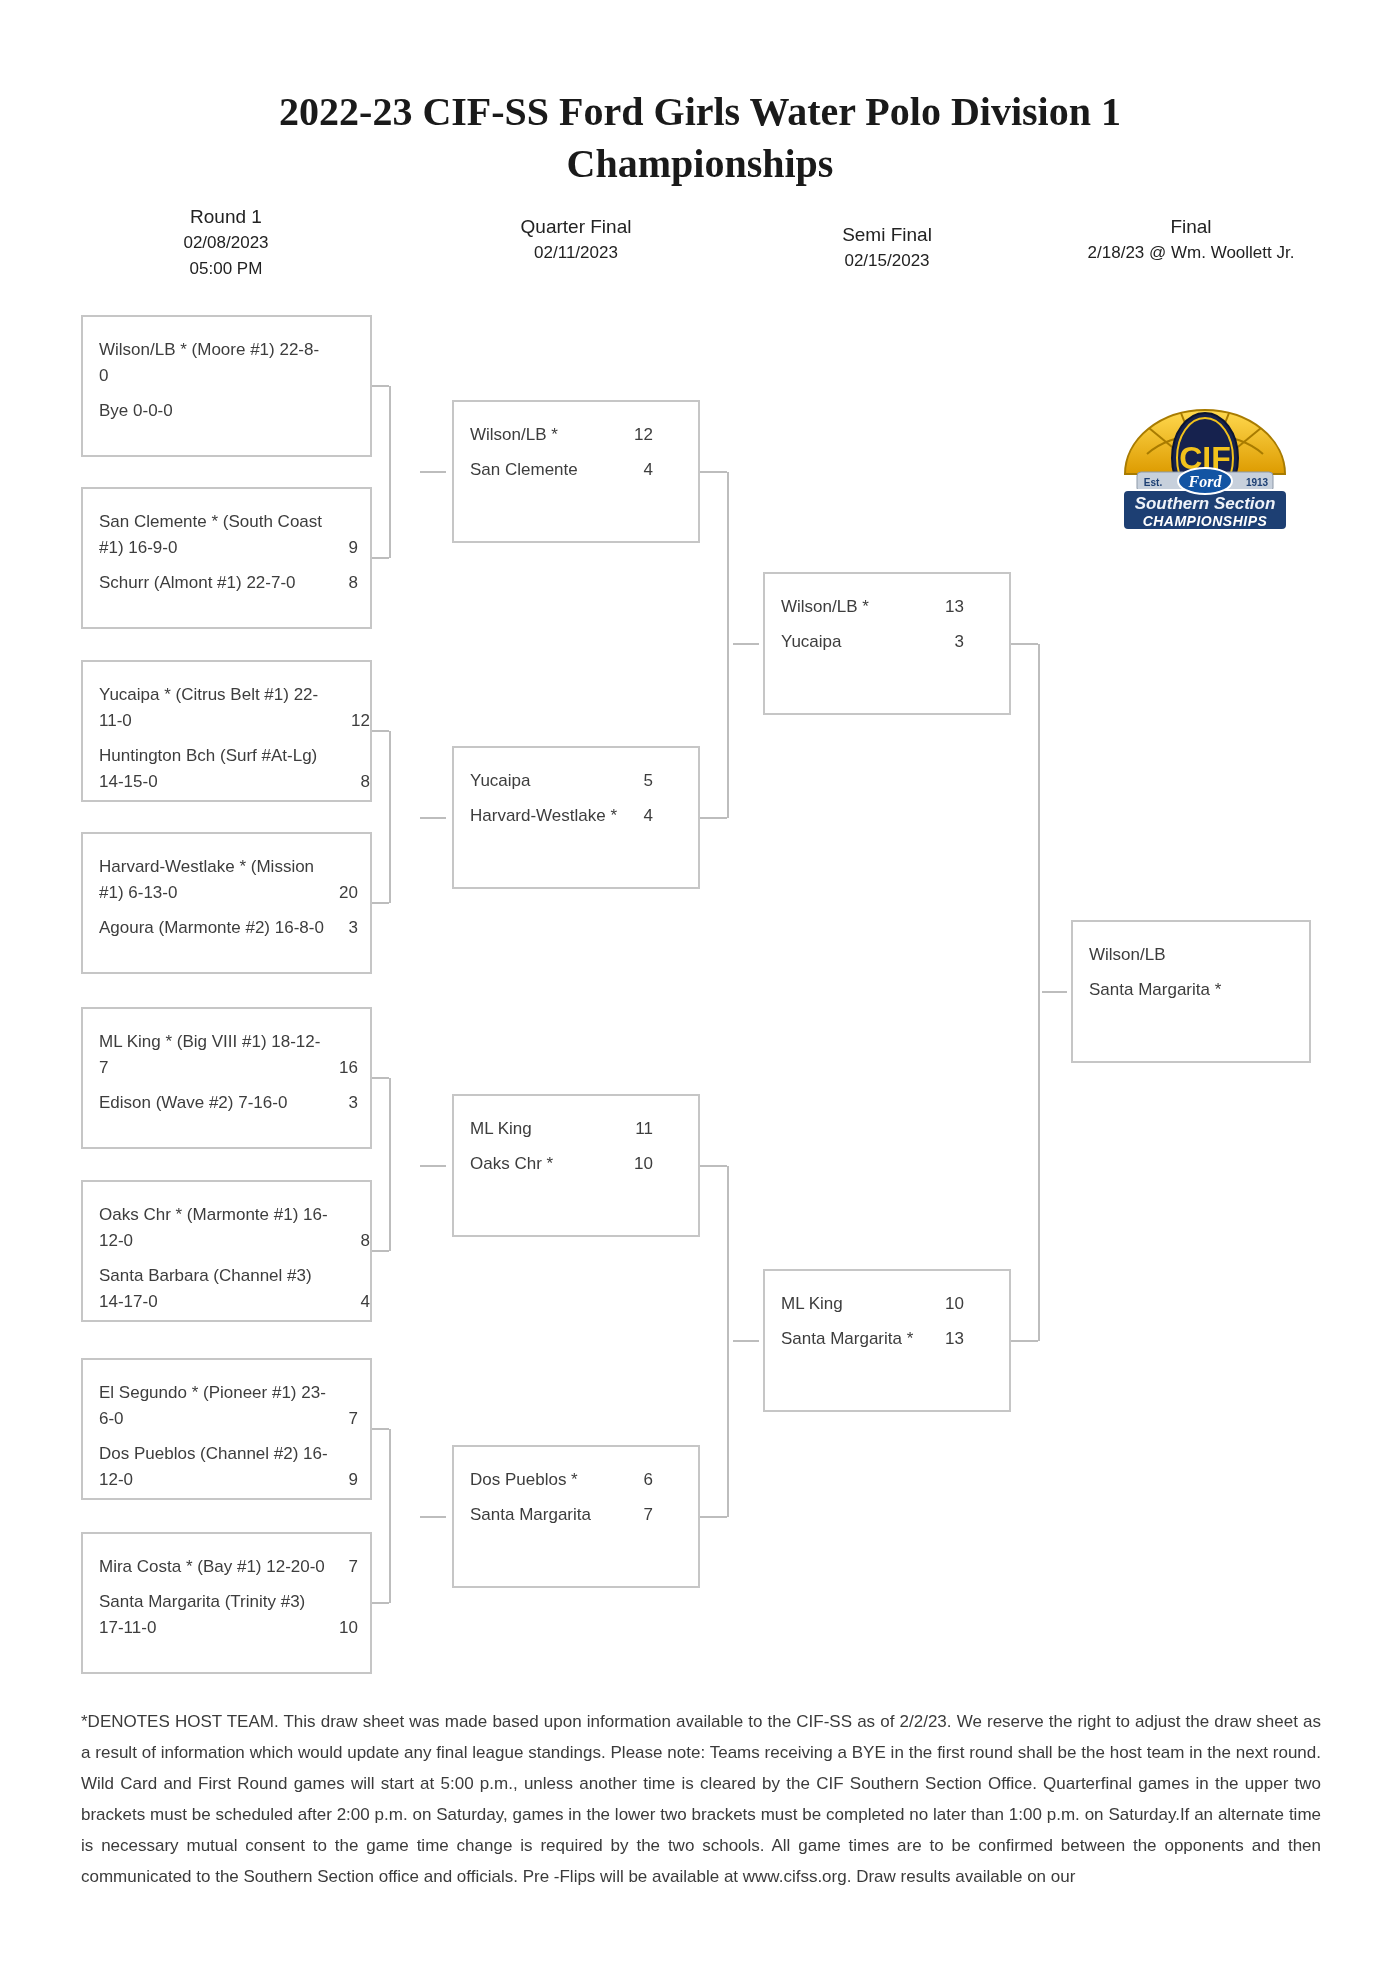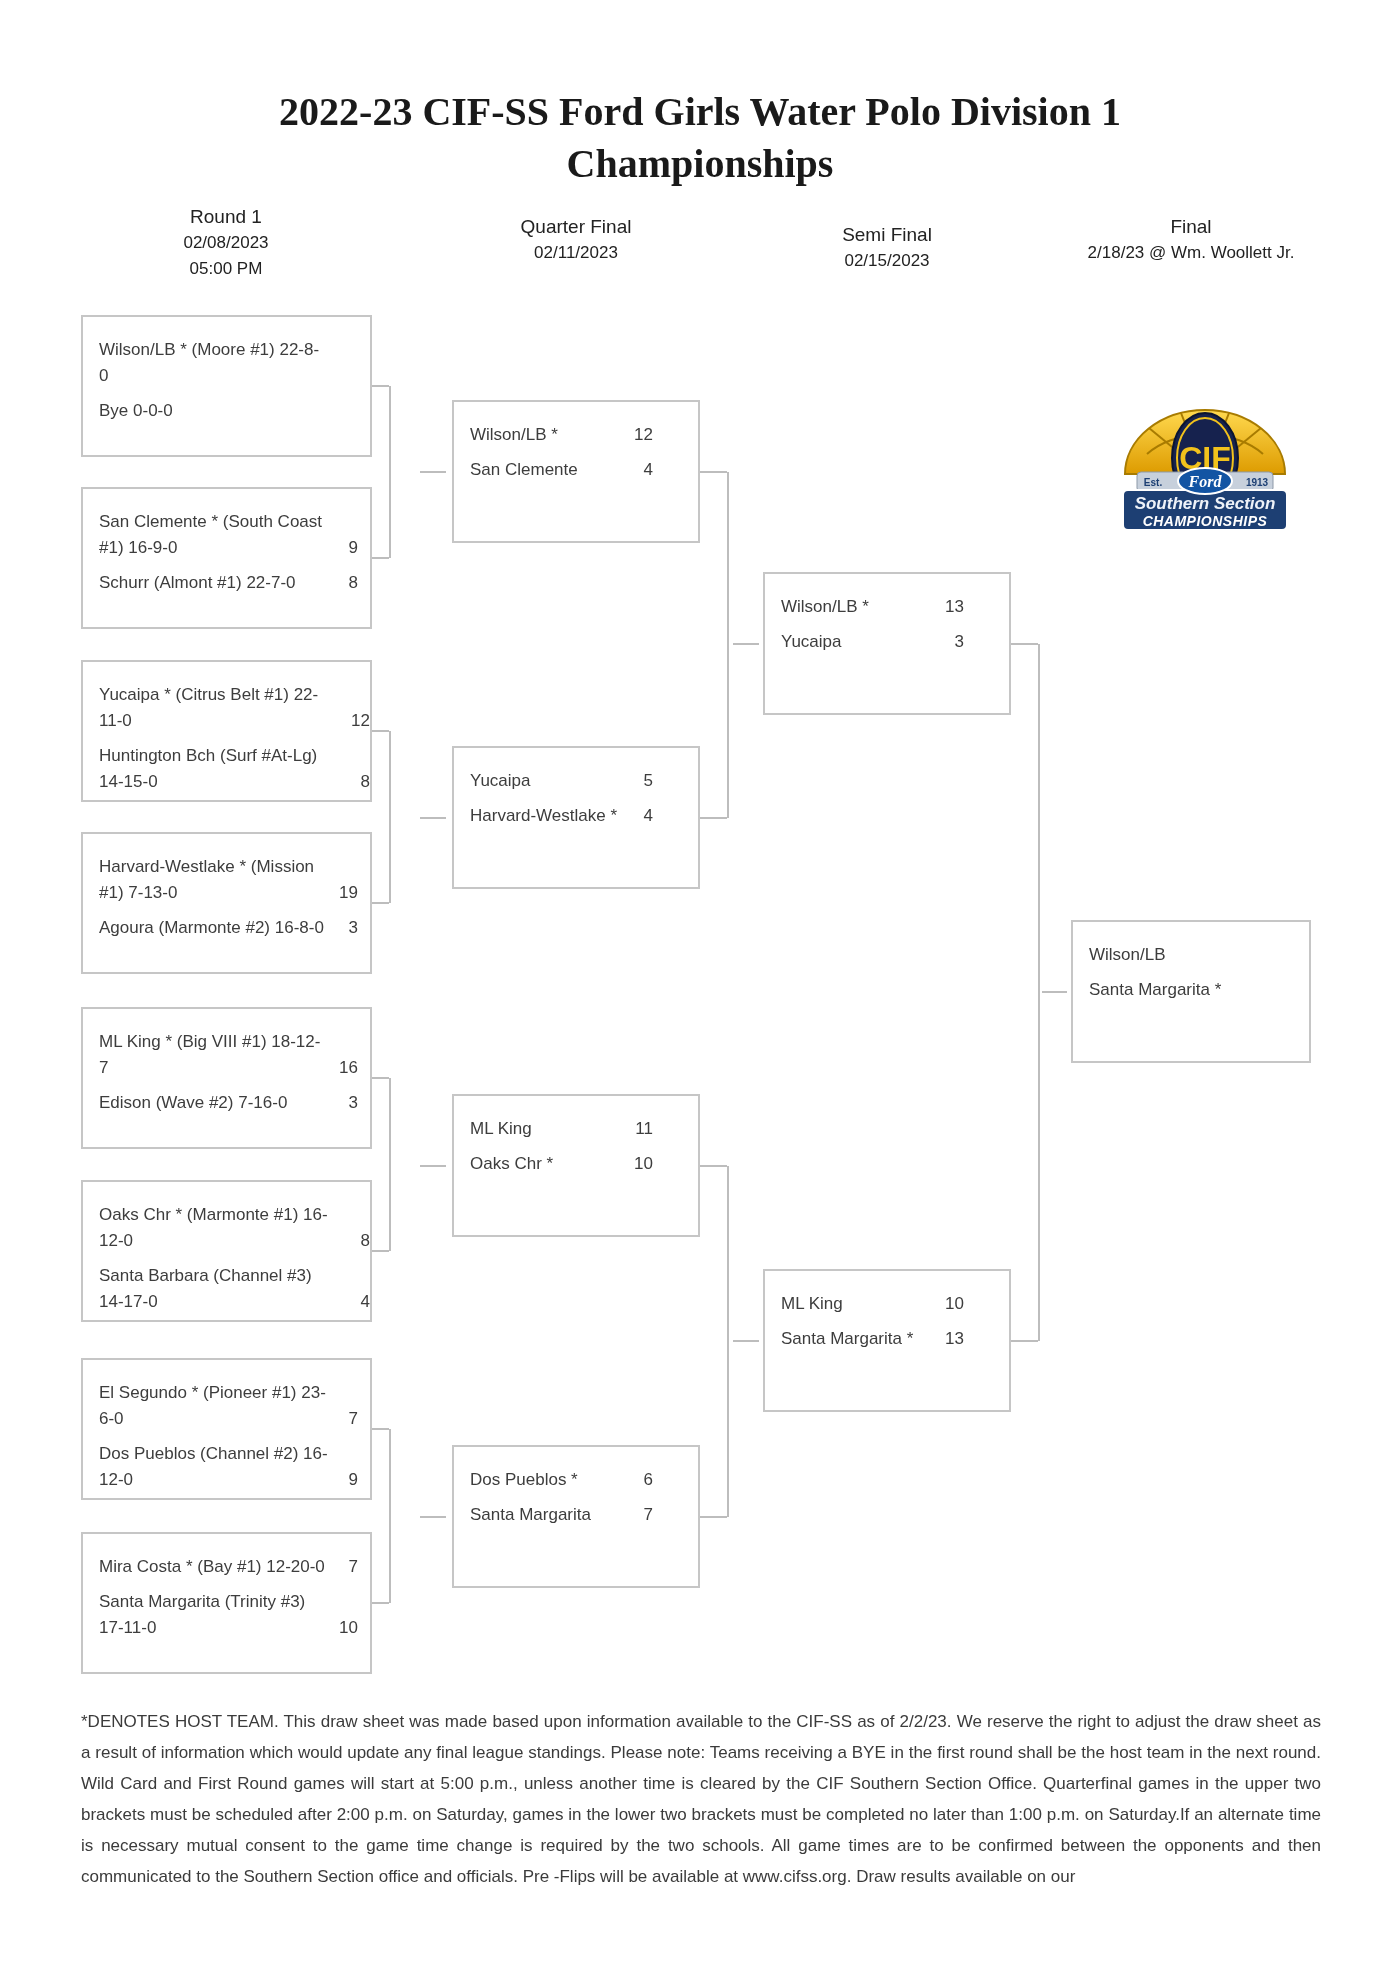--- a/index.html
+++ b/index.html
@@ -75,22 +75,22 @@
           <div class="tname">Yucaipa * (Citrus Belt #1) 22-11-0</div>
           <div class="tscore">12</div>
         </div>
         <div class="trow">
           <div class="tname">Huntington Bch (Surf #At-Lg) 14-15-0</div>
           <div class="tscore">8</div>
         </div>
       </div>
       <div class="match" style="left: 81px; top: 832px; width: 291px; height: 142px; padding-right: 12px;">
         <div class="trow">
-          <div class="tname">Harvard-Westlake * (Mission #1) 7-13-0</div>
-          <div class="tscore">19</div>
+          <div class="tname">Harvard-Westlake * (Mission #1) 6-13-0</div>
+          <div class="tscore">20</div>
         </div>
         <div class="trow">
           <div class="tname">Agoura (Marmonte #2) 16-8-0</div>
           <div class="tscore">3</div>
         </div>
       </div>
       <div class="match" style="left: 81px; top: 1007px; width: 291px; height: 142px; padding-right: 12px;">
         <div class="trow">
           <div class="tname">ML King * (Big VIII #1) 18-12-7</div>
           <div class="tscore">16</div>

